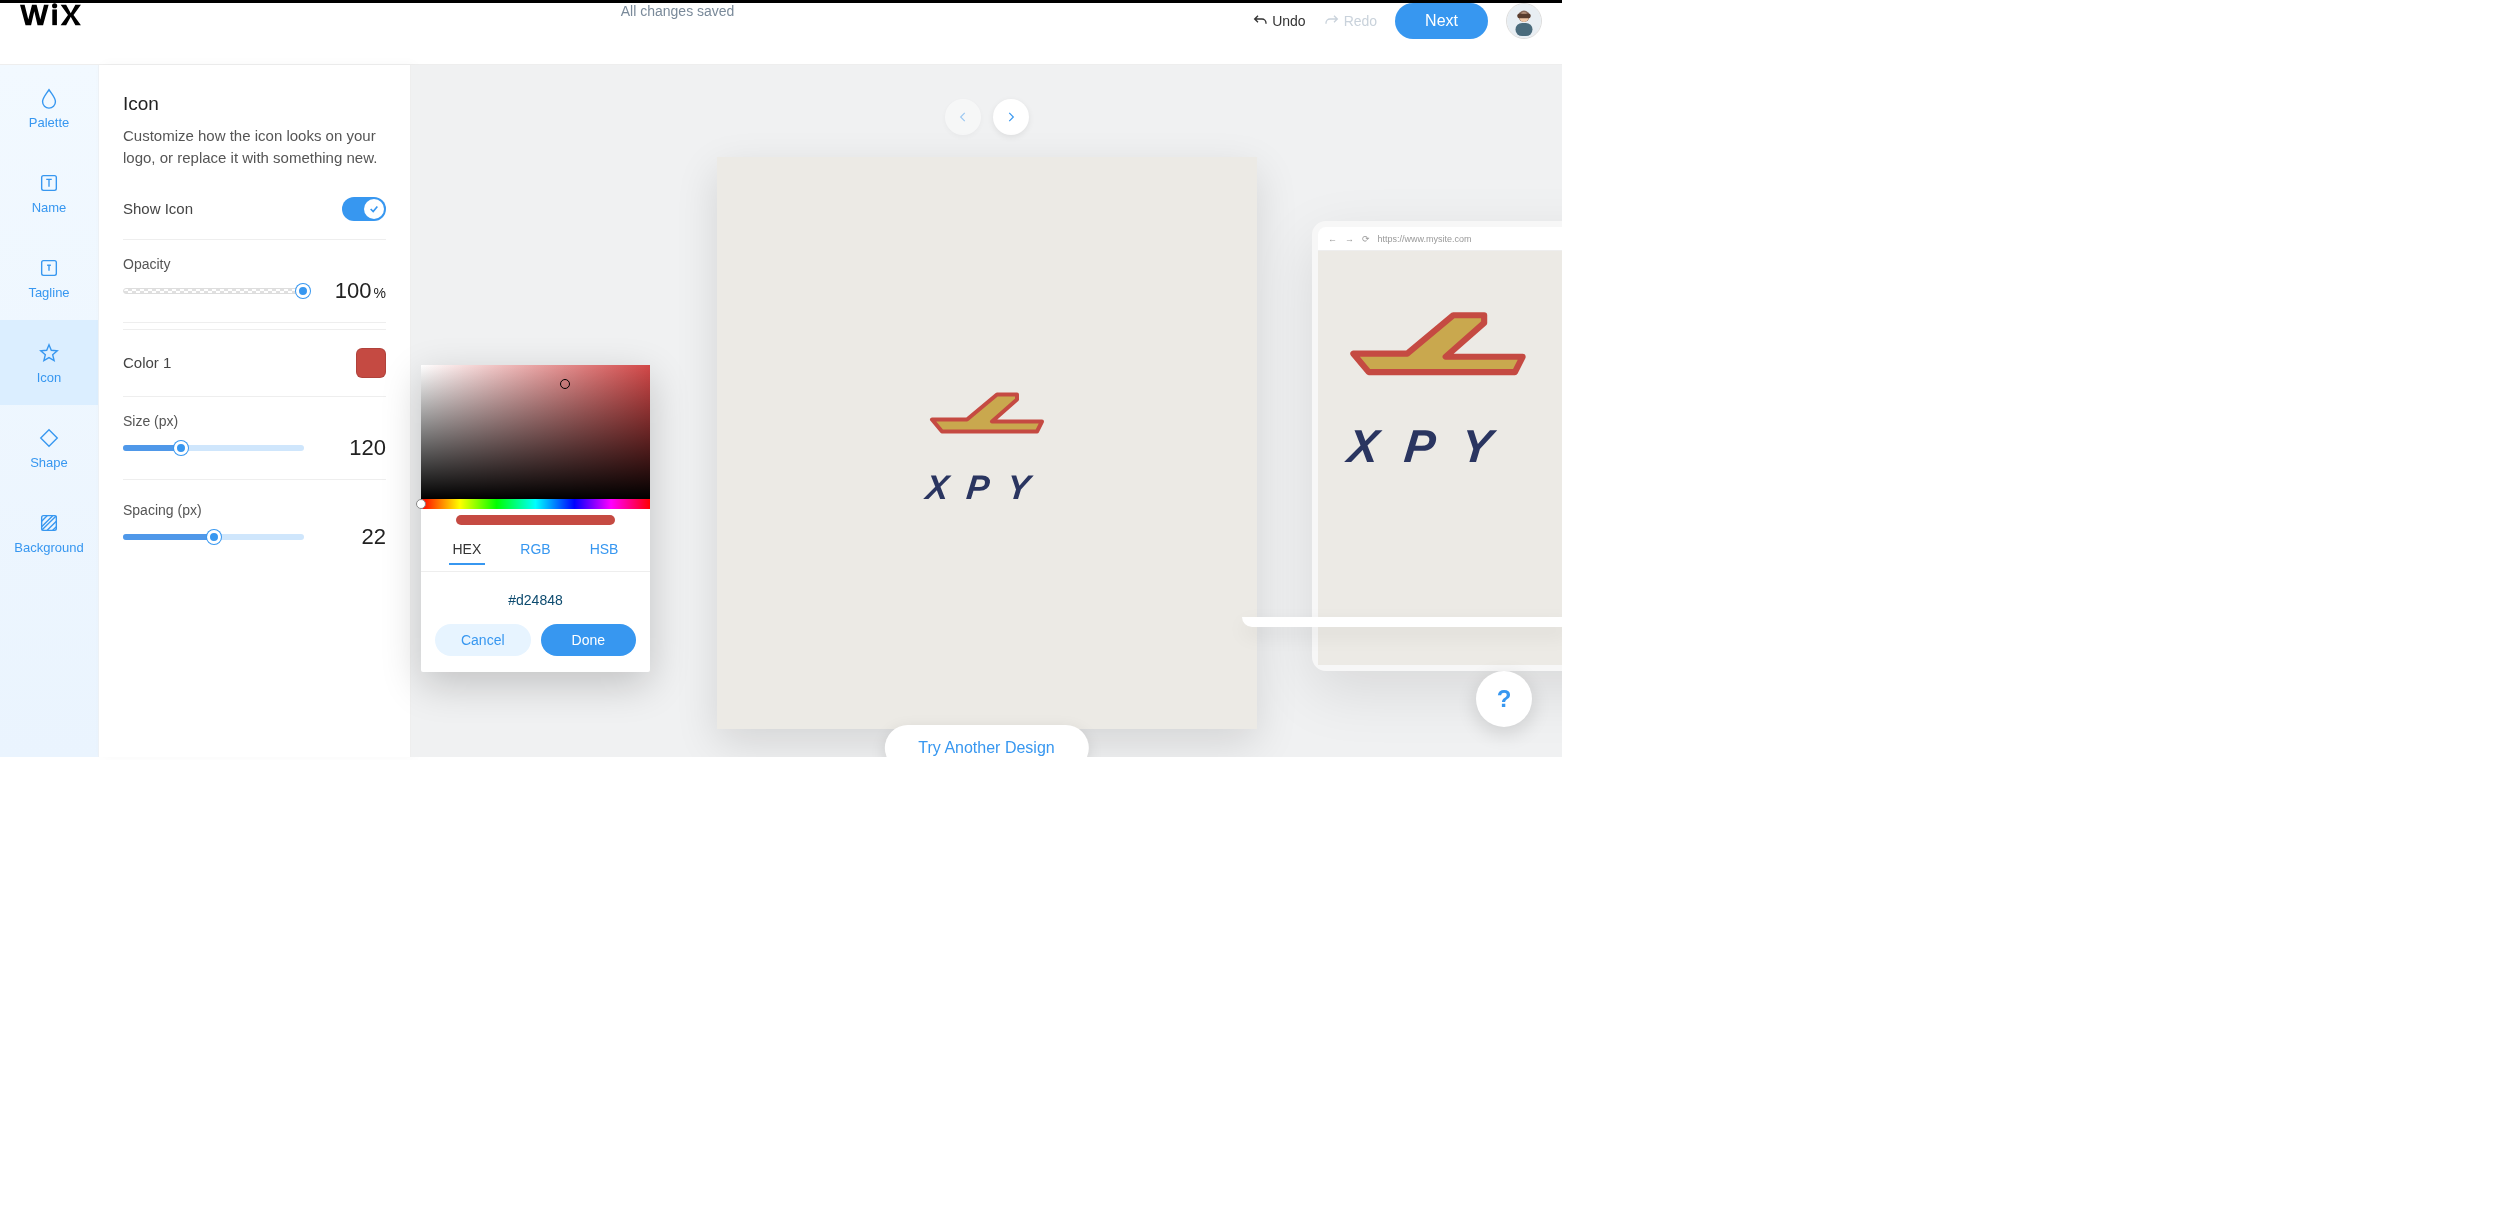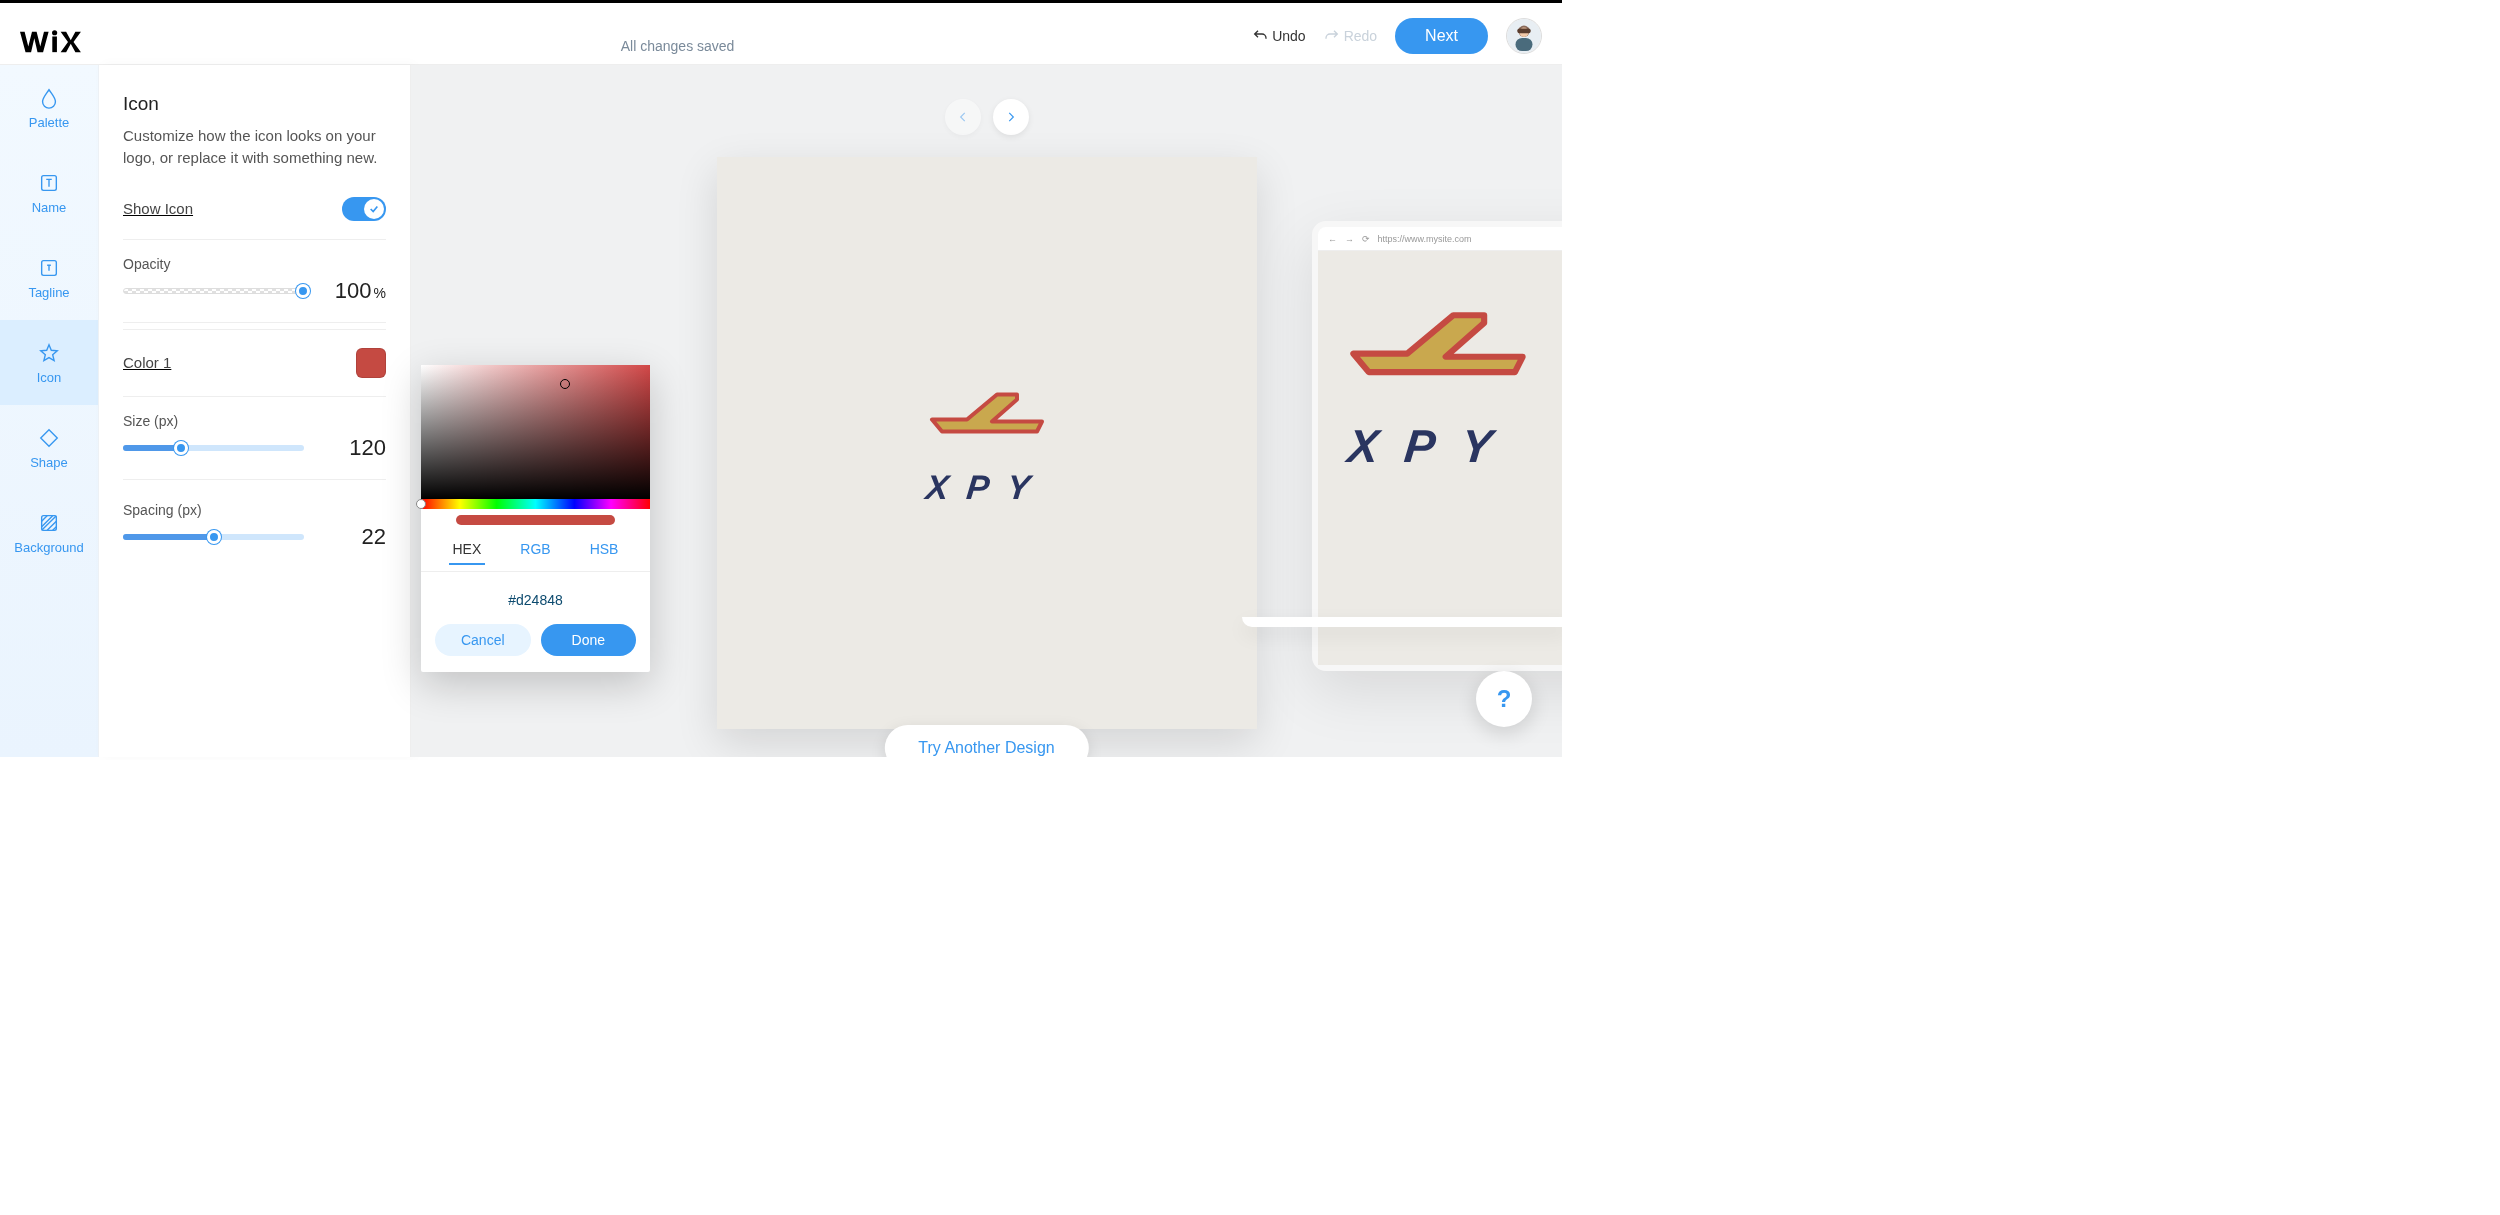--- a/index.html
+++ b/index.html
@@ -9,22 +9,22 @@
     overflow: hidden;
     width: 1562px;
     height: 760px;
     position: relative;
     border-top: 3px solid #000;
   }
   
   .header {
     height: 62px;
     display: flex;
-    align-items: flex-end;
-    padding: 10px 20px;
+    align-items: flex-start;
+    padding: 0 20px;
     border-bottom: 1px solid #eee;
     background: #fff;
   }
   .logo { display: flex; align-items: center; }
   .logo svg { height: 24px; }
   .header-center {
     flex: 1;
     text-align: center;
     color: #7a8a9a;
     font-size: 14px;
@@ -73,21 +73,20 @@
     padding: 28px 24px 10px;
     overflow-y:auto;
     box-shadow: 4px 0 12px rgba(0,0,0,0.03);
   }
   .panel h2 { font-size:19px; font-weight:500; color:#222; margin-bottom:10px;}
   .panel-desc { font-size:15px; color:#555; line-height:1.45; }
   .row {
     display:flex; justify-content:space-between; align-items:center;
     padding: 18px 0;
     border-top:1px solid #eee;
-    text-decoration:underline;
   }
   .row:first-of-type{border-top:none; margin-top:10px;}
   .row-label{ font-size:15px; color:#444;}
   .row-sub{ font-size:14px; color:#555; margin-bottom:6px;}
   .toggle {
     width:44px; height:24px; border-radius:12px; background:#3797f0; position:relative;
   }
   .toggle .knob{
     position:absolute; right:2px; top:2px; width:20px; height:20px;
     background:#fff; border-radius:50%; display:flex; align-items:center;justify-content:center;

